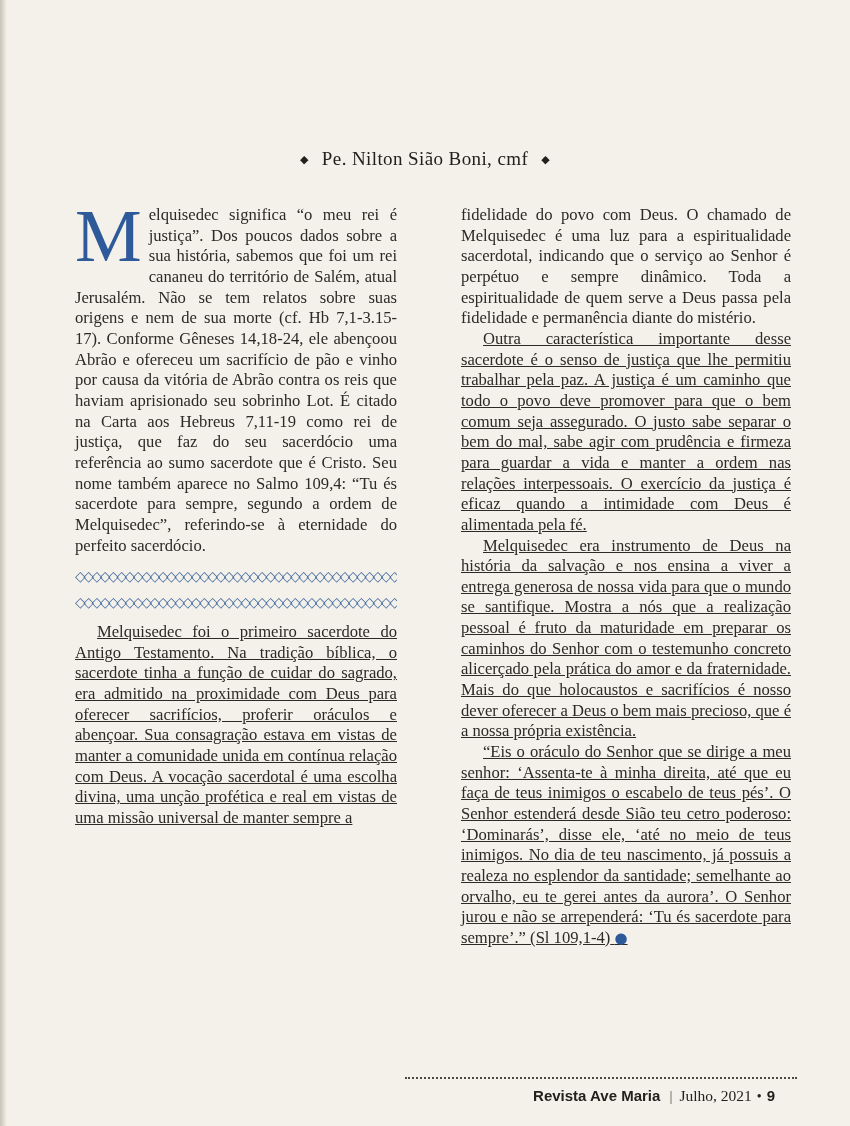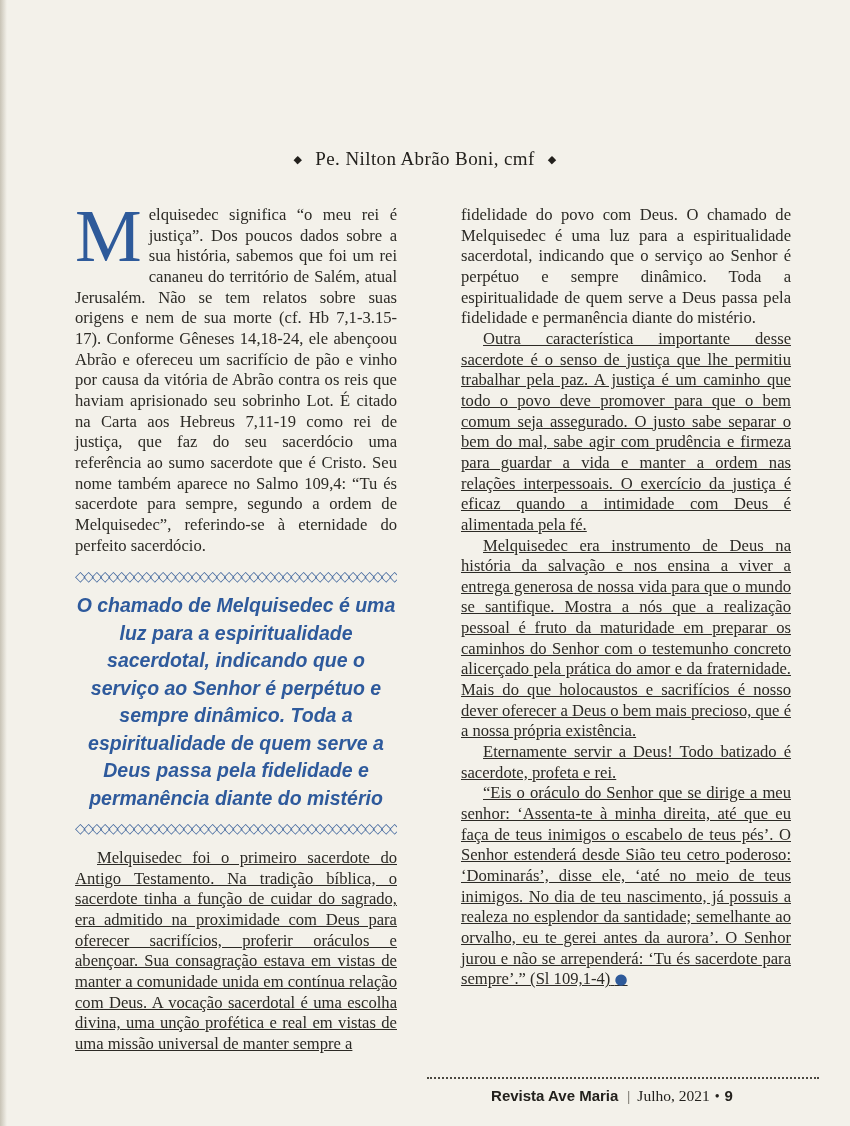--- a/index.html
+++ b/index.html
@@ -79,25 +79,25 @@
   }
 
   .endmark {
     color:#2e5a9a;
     font-size:15px;
     font-family:"DejaVu Sans", sans-serif;
   }
 
   .footer {
     position:absolute;
-    left:427px; top:1077px;
+    left:405px; top:1077px;
     width:392px;
     border-top:2px dotted #4a4840;
     padding-top:8px;
-    text-align:center;
+    text-align:right;
   }
   .footer .inner { padding-right:22px; white-space:nowrap; }
   .footer .mag {
     font-family:"Liberation Sans", sans-serif;
     font-weight:bold;
     font-size:15px; color:#23211d;
   }
   .footer .sep {
     font-size:15px; color:#55524a;
     padding:0 7px 0 9px;
@@ -114,40 +114,38 @@
     font-weight:bold;
     font-size:15px; color:#23211d;
   }
 </style>
 </head>
 <body>
 
 <div class="page">
 
   <div class="byline">
-    <span class="orn">◆</span><span>Pe. Nilton Abrão Boni, cmf</span><span class="orn">◆</span>
+    <span class="orn">◆</span><span>Pe. Nilton Sião Boni, cmf</span><span class="orn">◆</span>
   </div>
 
   <div class="col col1">
     <p><span class="dropcap">M</span><span>elquisedec significa “o meu rei é justiça”. Dos poucos dados sobre a sua história, sabemos que foi um rei cananeu do território de Salém, atual Jerusalém. Não se tem relatos sobre suas origens e nem de sua morte (cf. Hb 7,1-3.15-17). Conforme Gêneses 14,18-24, ele abençoou Abrão e ofereceu um sacrifício de pão e vinho por causa da vitória de Abrão contra os reis que haviam aprisionado seu sobrinho Lot. É citado na Carta aos Hebreus 7,11-19 como rei de justiça, que faz do seu sacerdócio uma referência ao sumo sacerdote que é Cristo. Seu nome também aparece no Salmo 109,4: “Tu és sacerdote para sempre, segundo a ordem de Melquisedec”, referindo-se à eternidade do perfeito sacerdócio.</span></p>
 
     <div class="divider top">◇◇◇◇◇◇◇◇◇◇◇◇◇◇◇◇◇◇◇◇◇◇◇◇◇◇◇◇◇◇◇◇◇◇◇◇◇◇◇◇◇◇</div>
 
-    <p class="pullquote">O chamado de Melquisedec é uma luz para a espiritualidade sacerdotal, indicando que o serviço ao Senhor é perpétuo e sempre dinâmico. Toda a espiritualidade de quem serve a Deus passa pela fidelidade e permanência diante do mistério</p>
 
     <div class="divider bottom">◇◇◇◇◇◇◇◇◇◇◇◇◇◇◇◇◇◇◇◇◇◇◇◇◇◇◇◇◇◇◇◇◇◇◇◇◇◇◇◇◇◇</div>
 
     <p class="indent">Melquisedec foi o primeiro sacerdote do Antigo Testamento. Na tradição bíblica, o sacerdote tinha a função de cuidar do sagrado, era admitido na proximidade com Deus para oferecer sacrifícios, proferir oráculos e abençoar. Sua consagração estava em vistas de manter a comunidade unida em contínua relação com Deus. A vocação sacerdotal é uma escolha divina, uma unção profética e real em vistas de uma missão universal de manter sempre a</p>
   </div>
 
   <div class="col col2">
     <p>fidelidade do povo com Deus. O chamado de Melquisedec é uma luz para a espiritualidade sacerdotal, indicando que o serviço ao Senhor é perpétuo e sempre dinâmico. Toda a espiritualidade de quem serve a Deus passa pela fidelidade e permanência diante do mistério.</p>
     <p class="indent">Outra característica importante desse sacerdote é o senso de justiça que lhe permitiu trabalhar pela paz. A justiça é um caminho que todo o povo deve promover para que o bem comum seja assegurado. O justo sabe separar o bem do mal, sabe agir com prudência e firmeza para guardar a vida e manter a ordem nas relações interpessoais. O exercício da justiça é eficaz quando a intimidade com Deus é alimentada pela fé.</p>
     <p class="indent">Melquisedec era instrumento de Deus na história da salvação e nos ensina a viver a entrega generosa de nossa vida para que o mundo se santifique. Mostra a nós que a realização pessoal é fruto da maturidade em preparar os caminhos do Senhor com o testemunho concreto alicerçado pela prática do amor e da fraternidade. Mais do que holocaustos e sacrifícios é nosso dever oferecer a Deus o bem mais precioso, que é a nossa própria existência.</p>
-    <p class="indent">Eternamente servir a Deus! Todo batizado é sacerdote, profeta e rei.</p>
     <p class="indent"><span>“Eis o oráculo do Senhor que se dirige a meu senhor: ‘Assenta-te à minha direita, até que eu faça de teus inimigos o escabelo de teus pés’. O Senhor estenderá desde Sião teu cetro poderoso: ‘Dominarás’, disse ele, ‘até no meio de teus inimigos. No dia de teu nascimento, já possuis a realeza no esplendor da santidade; semelhante ao orvalho, eu te gerei antes da aurora’. O Senhor jurou e não se arrependerá: ‘Tu és sacerdote para sempre’.” (Sl 109,1-4)</span> <span class="endmark">●</span></p>
   </div>
 
   <div class="footer">
     <div class="inner">
       <span class="mag">Revista Ave Maria</span><span class="sep">|</span><span class="issue">Julho, 2021</span><span class="dot">•</span><span class="pagenum">9</span>
     </div>
   </div>
 
 </div>

